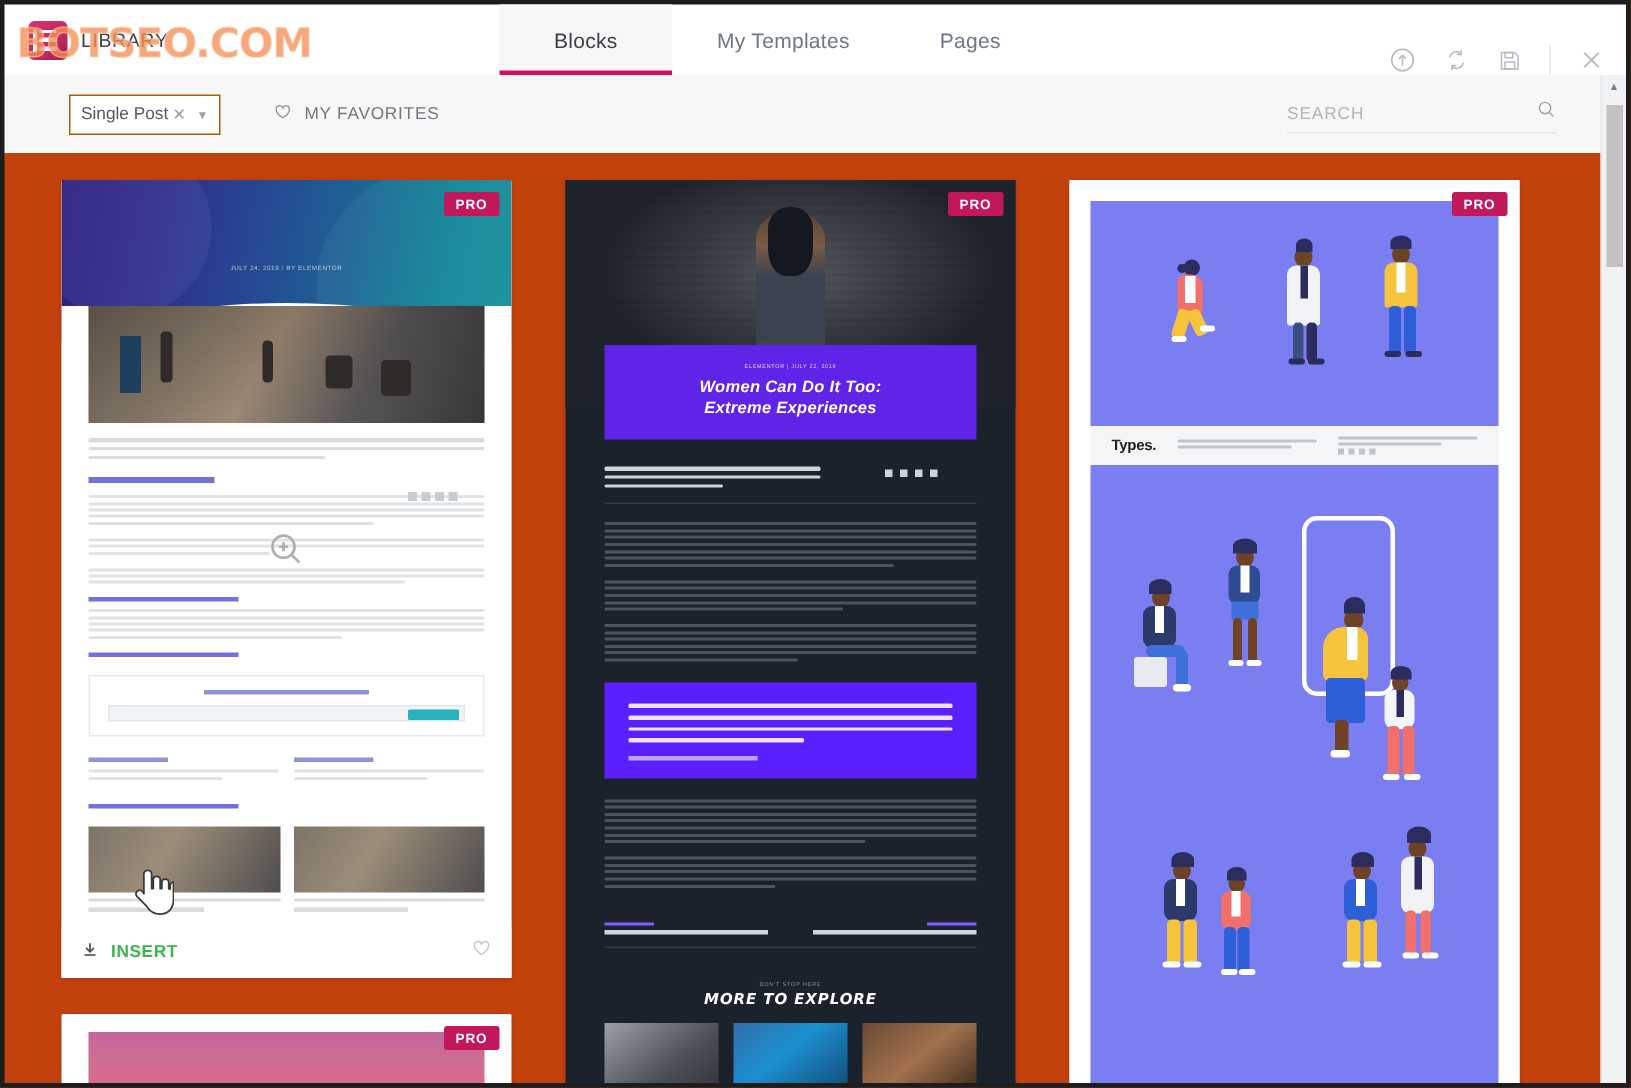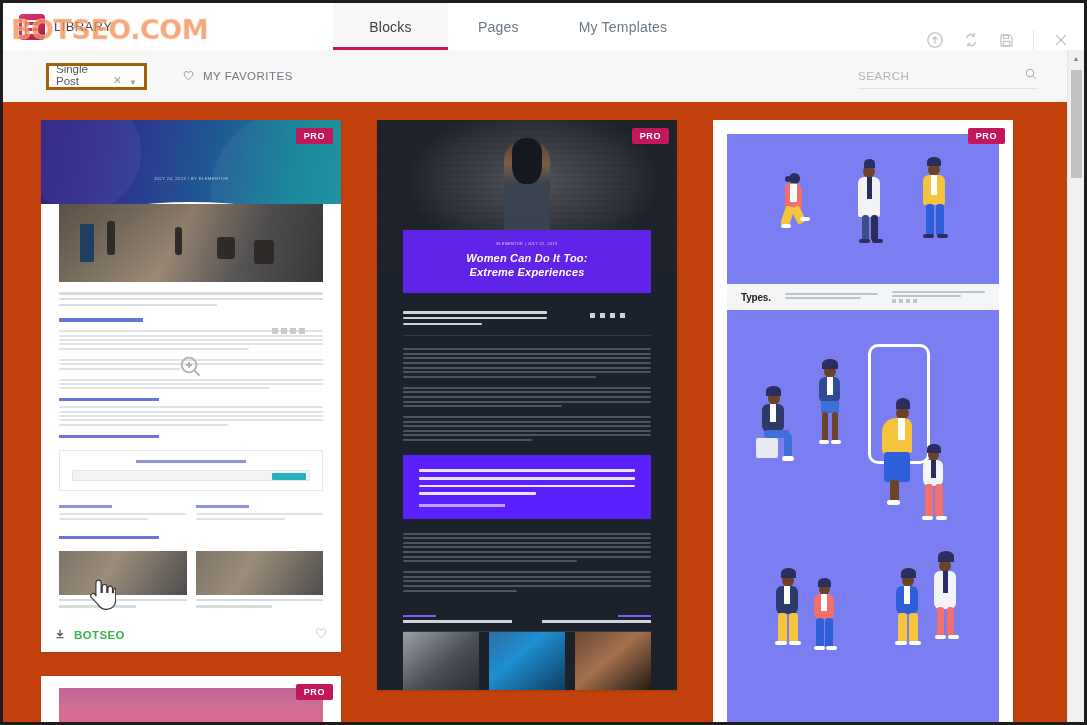--- a/index.html
+++ b/index.html
@@ -88,22 +88,22 @@
 
   
   .toolbar {
     position:absolute; left:3px; top:50px;
     width:1081px; height:52px; background:#f7f7f7;
     display:flex; align-items:center;
   }
   .filter-select {
     margin-left: 43px;
     width: 101px; height: 27px; background:#fff;
-    border:3px solid #a16207;
-    display:flex; align-items:flex-end; padding: 0 7px;
+    border:1px solid #a16207;
+    display:flex; align-items:center; padding: 0 7px;
     font-size:11.5px; color:#53585f; cursor:pointer;
   }
   .filter-select .sel-label { flex:1; }
   .filter-select .sel-clear { color:#9aa0a6; font-size:11px; margin-right:7px; }
   .filter-select .sel-caret { color:#9aa0a6; font-size:8px; }
   .favorites {
     margin-left: 35px; display:flex; align-items:center; gap:8px;
     font-size: 11.5px; letter-spacing:.5px; color:#6d7882; cursor:pointer;
   }
   .search-box {
@@ -346,24 +346,24 @@
       </div>
       <span class="logo-text">LIBRARY</span>
       <span class="watermark">BOTSEO.COM</span>
     </div>
 
     <div class="tabs">
       <div class="tab active">
         <span>Blocks</span>
       </div>
       <div class="tab">
-        <span>Pages</span>
+        <span>My Templates</span>
       </div>
       <div class="tab">
-        <span>My Templates</span>
+        <span>Pages</span>
       </div>
     </div>
 
     <div class="header-actions">
       <span class="hicon">
         <svg width="18" height="18" viewBox="0 0 20 20" fill="none" stroke="currentColor" stroke-width="1.2">
           <circle cx="10" cy="10" r="8"></circle>
             <path d="M10 14V6.6M10 6.4l-2.6 2.8M10 6.4l2.6 2.8"></path>
         </svg>
       </span>
@@ -525,21 +525,21 @@
           </div>
 
           <div class="card-footer">
             <div class="insert-btn">
               <span>
                 <svg width="12" height="12" viewBox="0 0 20 20" fill="#4a4f55">
                   <path d="M9 3h2v7.2l2.6-2.6 1.4 1.4L10 14 5 9l1.4-1.4L9 10.2z"></path>
                   <rect x="4" y="15.2" width="12" height="1.8"></rect>
                 </svg>
               </span>
-              <span class="insert-label">BOTSEO</span>
+              <span class="insert-label">INSERT</span>
             </div>
             <span class="fav-heart">
               <svg width="14" height="14" viewBox="0 0 20 20" fill="none" stroke="currentColor" stroke-width="1.3">
                 <path d="M10 16.2S3.2 12 3.2 7.7A3.5 3.5 0 0 1 10 6.2a3.5 3.5 0 0 1 6.8 1.5c0 4.3-6.8 8.5-6.8 8.5z"></path>
               </svg>
             </span>
           </div>
         </div>
 
         <div class="card">
@@ -648,20 +648,24 @@
                 <div class="nb">
                   <div class="k"></div>
                     <div class="v"></div>
                 </div>
                 <div class="nb" style="text-align:right">
                   <div class="k" style="margin-left:auto"></div>
                     <div class="v"></div>
                 </div>
               </div>
 
+              <div class="c2-more">
+                <div class="sm">DON'T STOP HERE</div>
+                <div class="lg">MORE TO EXPLORE</div>
+              </div>
             </div>
 
             <div class="c2-cards">
               <div class="cc">
                   <div class="im"></div>
                 </div>
               <div class="cc">
                   <div class="im"></div>
                 </div>
               <div class="cc">

